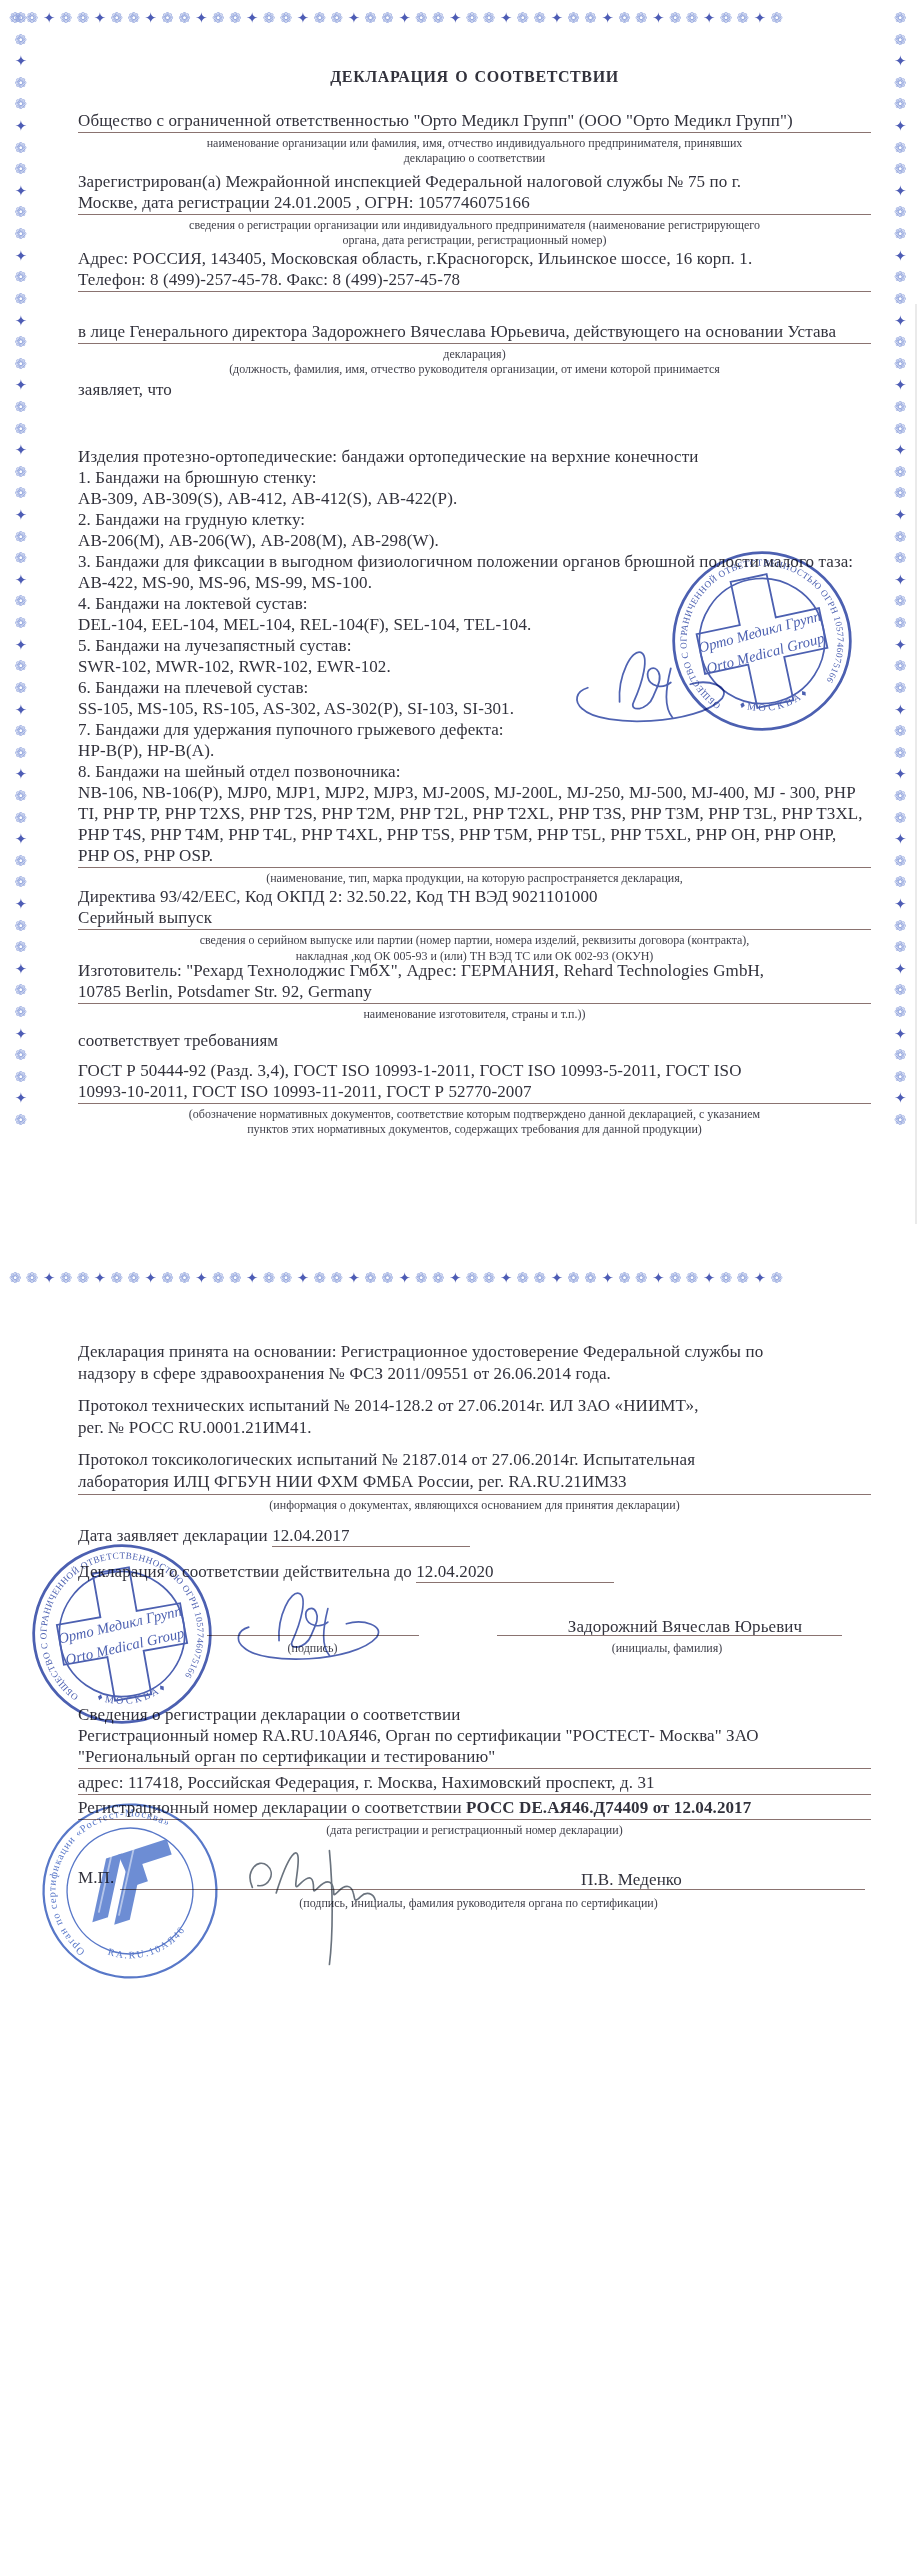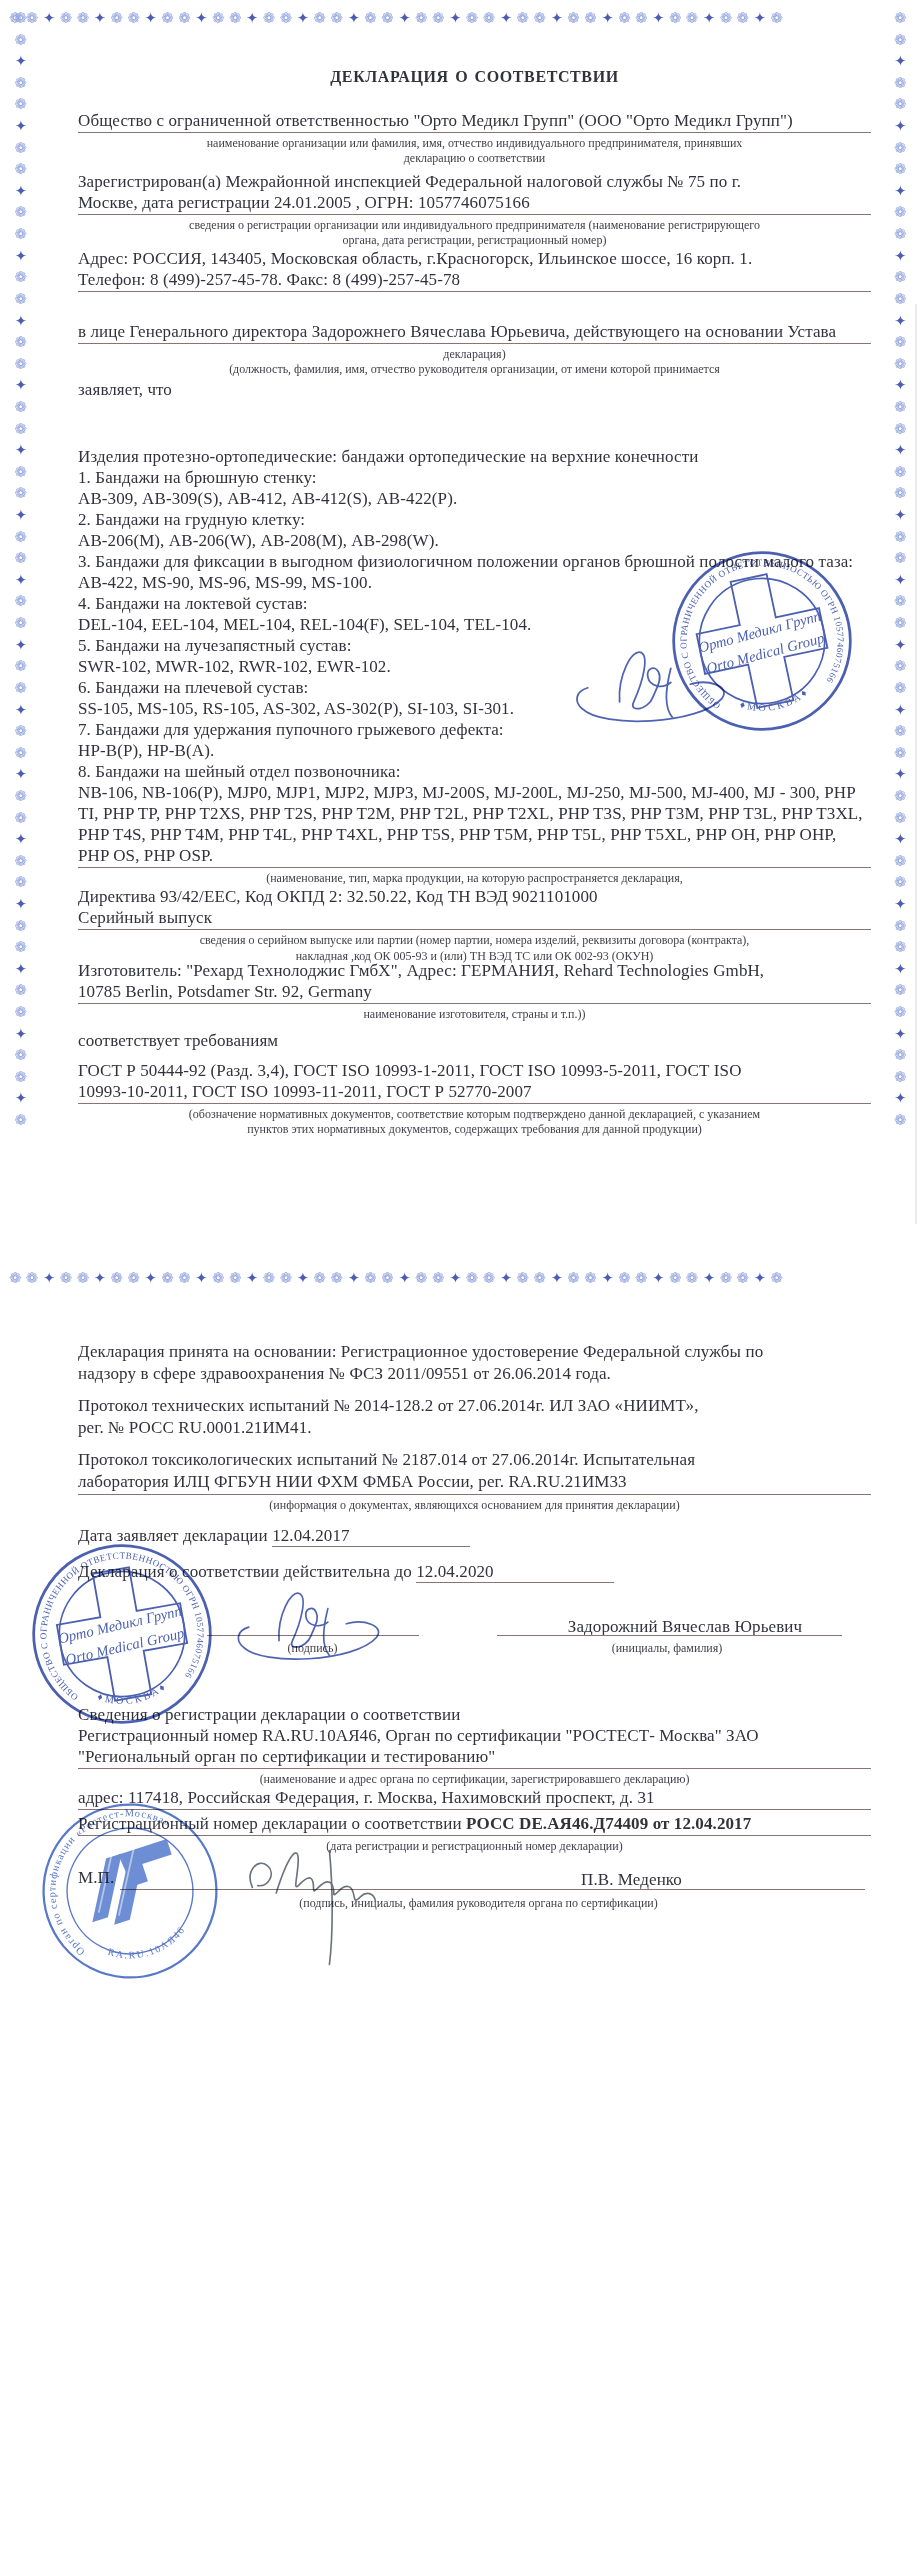--- a/index.html
+++ b/index.html
@@ -147,21 +147,20 @@
   <div class="abs cap center" style="left:225px;top:1641px;width:175px;">(подпись)</div>
   <div class="abs t center" style="left:515px;top:1616px;width:340px;">Задорожний Вячеслав Юрьевич</div>
   <div class="abs rule" style="left:497px;top:1634px;width:345px;"></div>
   <div class="abs cap center" style="left:552px;top:1641px;width:230px;">(инициалы, фамилия)</div>
 
   <div class="abs content" style="top:1704px;">
     <div class="t">Сведения о регистрации декларации о соответствии</div>
     <div class="t">Регистрационный номер RA.RU.10АЯ46, Орган по сертификации "РОСТЕСТ- Москва" ЗАО</div>
     <div class="t">"Региональный орган по сертификации и тестированию"</div>
     <div class="rule"></div>
-    <div class="cap center">(наименование и адрес органа по сертификации, зарегистрировавшего декларацию)</div>
     <div class="t">адрес: 117418, Российская Федерация, г. Москва, Нахимовский проспект, д. 31</div>
     <div class="rule"></div>
     <div class="t">
       <span>Регистрационный номер декларации о соответствии</span>
       <span class="bold">РОСС DE.АЯ46.Д74409 от 12.04.2017</span>
     </div>
     <div class="rule"></div>
     <div class="cap center">(дата регистрации и регистрационный номер декларации)</div>
   </div>
 

